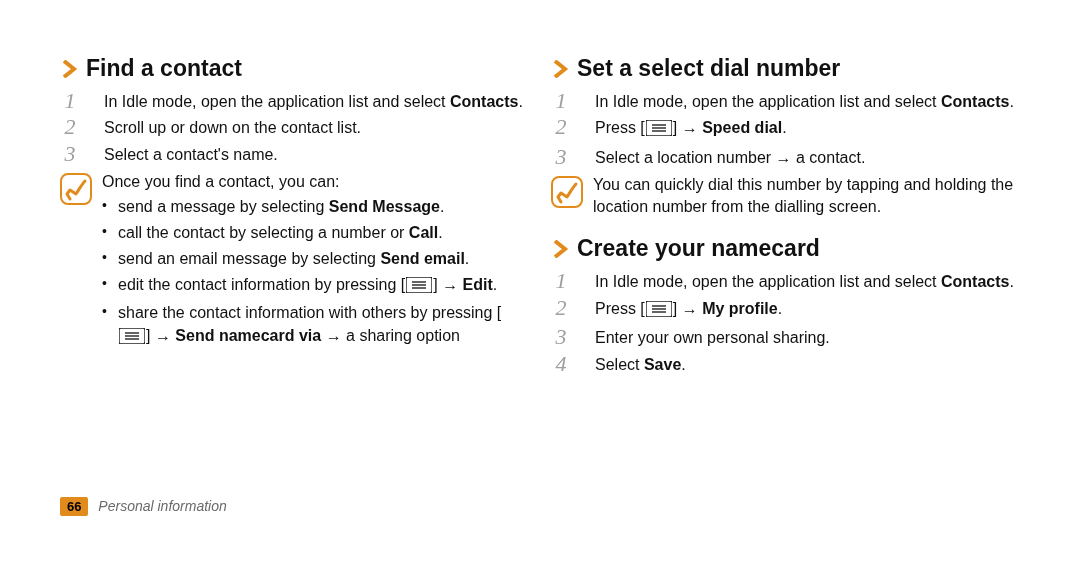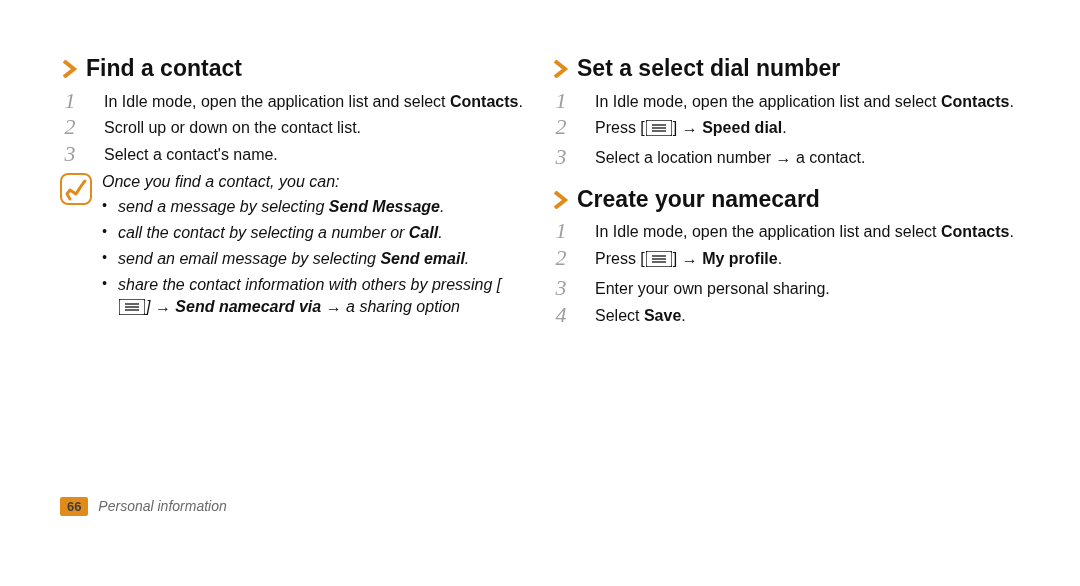--- a/index.html
+++ b/index.html
@@ -69,21 +69,20 @@
     flex: 1 1 auto;
     padding-top: 2px;
     margin-left: 12px;
   }
   .step-body b { font-weight: 700; }
   .note {
     display: flex;
     align-items: flex-start;
     gap: 10px;
     margin: 4px 0 0 0;
-    font-style: italic;
   }
   .note-icon {
     width: 32px;
     height: 32px;
     flex: 0 0 32px;
     margin-top: 2px;
   }
   .note-body {
     font-size: 16px;
     line-height: 1.42;
@@ -118,21 +117,21 @@
     position: absolute;
     left: 60px;
     bottom: 22px;
     font-size: 14px;
     color: #6a6a6a;
     font-style: italic;
   }
   .footer .pnum {
     display: inline-block;
     background: #e28b1d;
-    color: #404040;
+    color: #000000;
     font-style: normal;
     font-weight: 600;
     padding: 2px 7px;
     border-radius: 2px;
     margin-right: 6px;
     font-size: 13px;
   }
 </style>
 </head>
 <body>
@@ -197,20 +196,25 @@
           <li>
             <span>send a message by selecting </span><b>Send Message</b><span>.</span>
           </li>
           <li>
             <span>call the contact by selecting a number or </span><b>Call</b><span>.</span>
           </li>
           <li>
             <span>send an email message by selecting </span><b>Send email</b><span>.</span>
           </li>
           <li class="with-icon">
+            <span>edit the contact information by pressing [</span><span class="mkey"><svg viewBox="0 0 26 16" width="26" height="16">
+                  <use href="#menu-key-shape"></use>
+                </svg></span><span>] → </span><b>Edit</b><span>.</span>
+          </li>
+          <li class="with-icon">
             <span>share the contact information with others by pressing [</span><span class="mkey"><svg viewBox="0 0 26 16" width="26" height="16">
                   <use href="#menu-key-shape"></use>
                 </svg></span><span>] → </span><b>Send namecard via</b><span> → a sharing option</span>
           </li>
         </ul>
       </div>
     </div>
 
   </div>
 
@@ -239,20 +243,28 @@
                 <use href="#menu-key-shape"></use>
               </svg></span><span>] → </span><b>Speed dial</b><span>.</span>
         </span>
       </li>
       <li>
         <span class="step-num">3</span>
         <span class="step-body">Select a location number → a contact.</span>
       </li>
     </ol>
 
+    <div class="note">
+      <span class="note-icon">
+        <svg viewBox="0 0 32 32" width="32" height="32">
+            <use href="#note-icon-shape"></use>
+          </svg>
+      </span>
+      <div class="note-body">You can quickly dial this number by tapping and holding the location number from the dialling screen.</div>
+    </div>
 
     <div class="section-heading sect2">
       <span class="chev">
         <svg viewBox="0 0 14 18" width="18" height="18">
             <use href="#chev-shape"></use>
           </svg>
       </span>
       <span>Create your namecard</span>
     </div>
 

